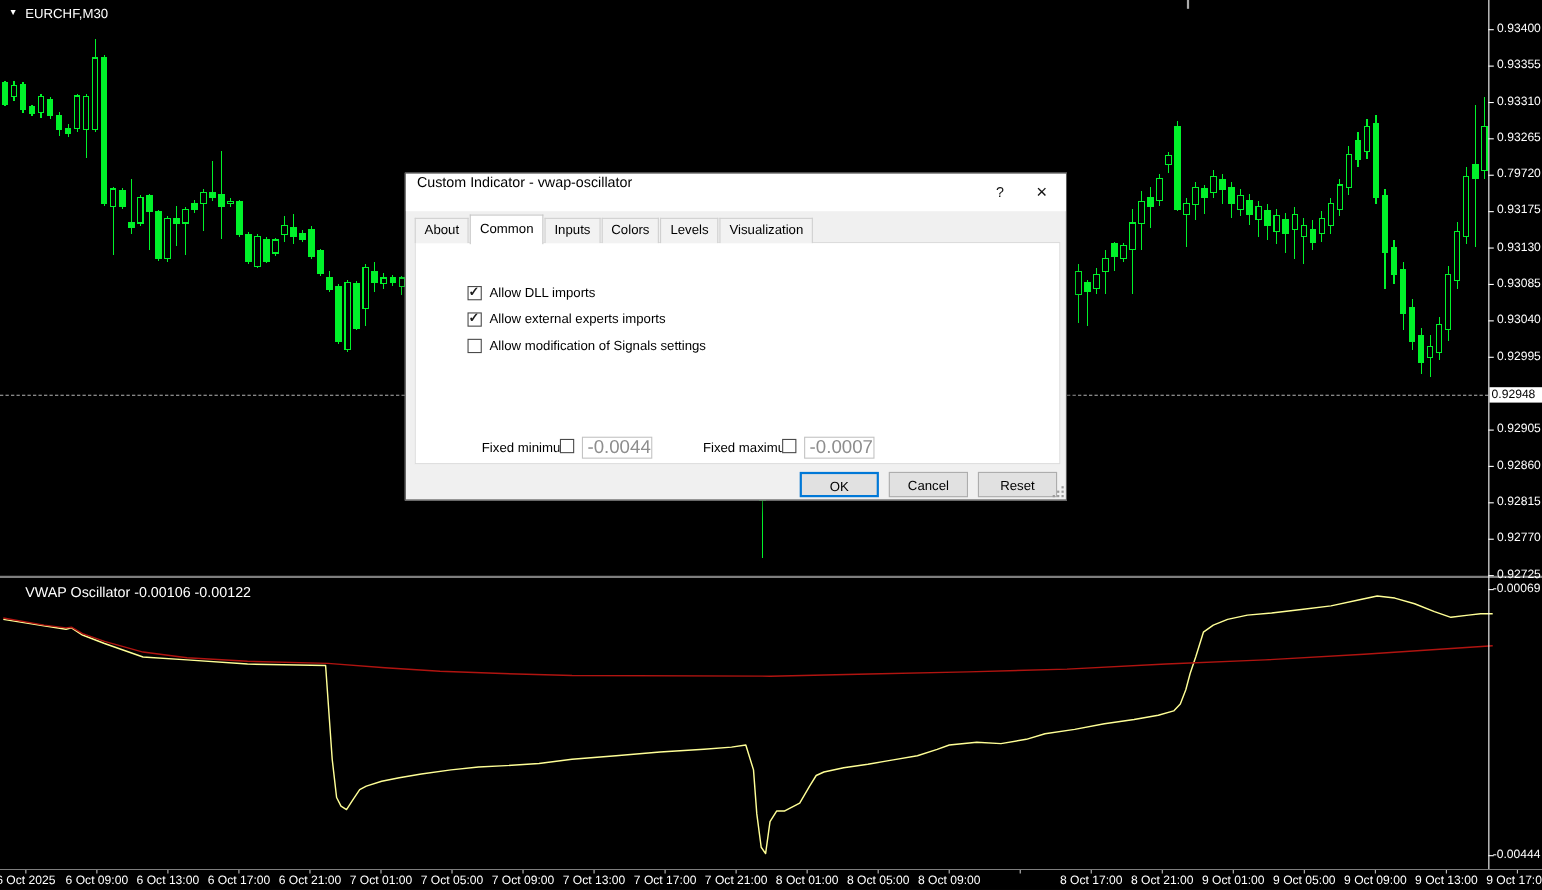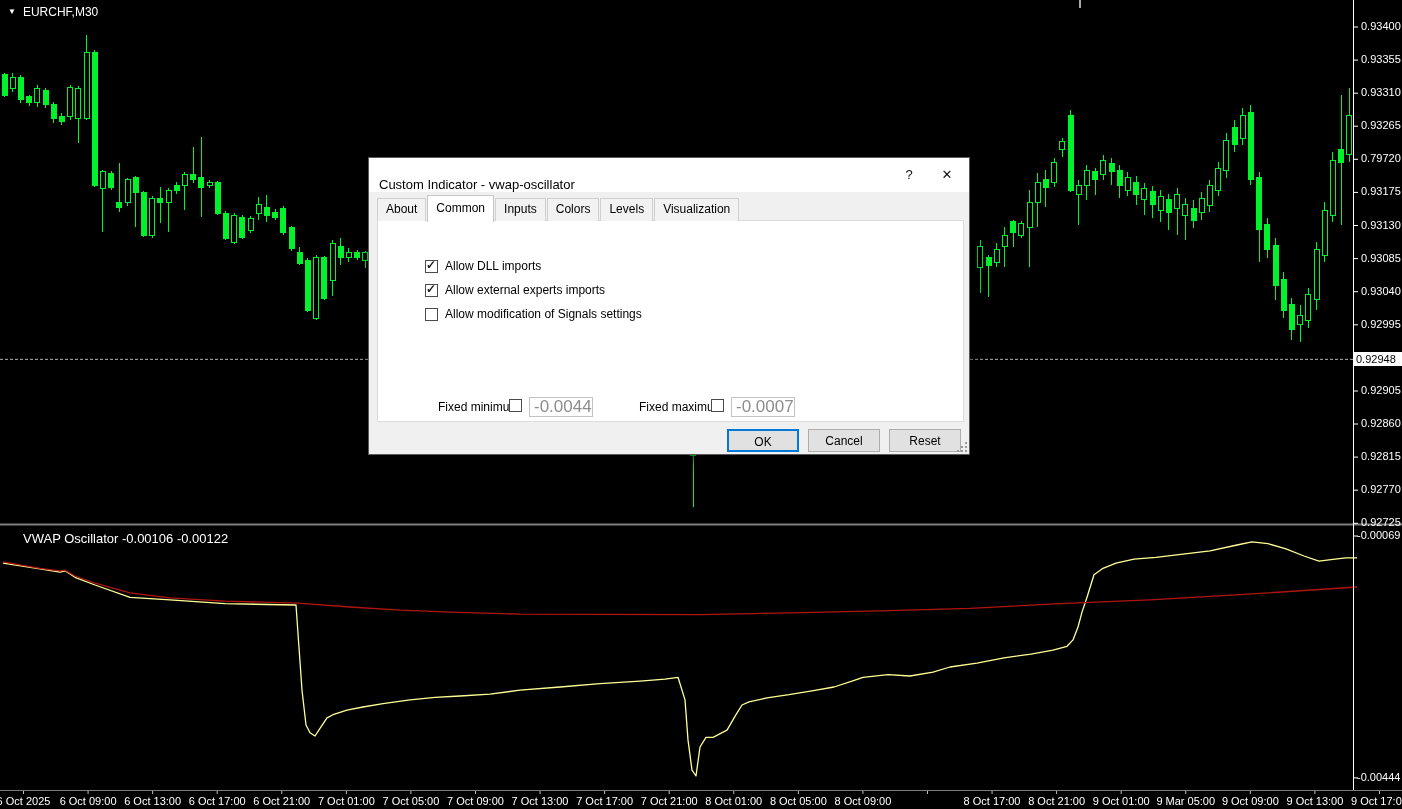--- a/index.html
+++ b/index.html
@@ -11,21 +11,21 @@
   .axis-label{position:absolute;color:#fff;font-size:11px;white-space:nowrap;}
   .time-label{position:absolute;top:795px;color:#fff;font-size:11px;white-space:nowrap;transform:translateX(-50%);}
   .osc-header{position:absolute;left:6px;top:531px;color:#fff;font-size:13px;margin-left:17px;}
   .cur-price{position:absolute;left:1354px;width:46px;height:14px;background:#fff;color:#000;
              font-size:11px;line-height:14px;padding-left:2px;}
   .shift-marker{position:absolute;left:1079px;top:0;width:2px;height:8px;background:#aaa;}
 
   
   .dialog{position:absolute;left:368px;top:157px;width:602px;height:298px;background:#f0f0f0;
           border:1px solid #5a5a5a;box-shadow:3px 4px 14px rgba(0,0,0,.65);box-sizing:border-box;font-size:12px;color:#000;}
-  .titlebar{position:relative;height:34px;background:#fff;display:flex;align-items:flex-end;}
+  .titlebar{position:relative;height:34px;background:#fff;display:flex;align-items:flex-start;}
   .title{margin-left:10px;font-size:13px;}
   .tb-btn{position:absolute;top:0;width:32px;height:34px;text-align:center;line-height:34px;color:#111;cursor:default;}
   .help-btn{right:44px;font-size:13px;}
   .close-btn{right:6px;font-size:13px;}
   .tabs{position:absolute;left:8px;top:40px;right:8px;display:flex;align-items:flex-end;height:23px;z-index:2;}
   .tab{padding:3px 8px 4px 8px;border:1px solid #d0d0d0;border-bottom:none;background:#f2f2f2;margin-right:1px;
        font-size:12px;height:15px;line-height:15px;}
   .tab.active{background:#fff;padding-top:5px;height:17px;position:relative;top:1px;border-color:#c6c6c6;}
   .panel{position:absolute;left:8px;top:62px;width:585px;height:200px;background:#fff;border:1px solid #dcdcdc;z-index:1;}
   .optrow{position:absolute;left:47px;display:flex;align-items:center;gap:7px;height:14px;}
@@ -329,21 +329,21 @@
       <div class="time-label" style="left: 540.06px;">7 Oct 13:00</div>
       <div class="time-label" style="left: 604.63px;">7 Oct 17:00</div>
       <div class="time-label" style="left: 669.2px;">7 Oct 21:00</div>
       <div class="time-label" style="left: 733.77px;">8 Oct 01:00</div>
       <div class="time-label" style="left: 798.34px;">8 Oct 05:00</div>
       <div class="time-label" style="left: 862.91px;">8 Oct 09:00</div>
       <div class="time-label" style="left: 927.48px; margin-top: 36px;">8 Oct 13:00</div>
       <div class="time-label" style="left: 992.05px;">8 Oct 17:00</div>
       <div class="time-label" style="left: 1056.62px;">8 Oct 21:00</div>
       <div class="time-label" style="left: 1121.19px;">9 Oct 01:00</div>
-      <div class="time-label" style="left: 1185.76px;">9 Mar 05:00</div>
+      <div class="time-label" style="left: 1185.76px;">9 Oct 05:00</div>
       <div class="time-label" style="left: 1250.33px;">9 Oct 09:00</div>
       <div class="time-label" style="left: 1314.9px;">9 Oct 13:00</div>
       <div class="time-label" style="left: 1379.47px;">9 Oct 17:00</div>
     </div>
 
   <div class="dialog">
     <div class="titlebar">
       <span class="title">Custom Indicator - vwap-oscillator</span>
       <span class="tb-btn help-btn">?</span>
       <span class="tb-btn close-btn">✕</span>

